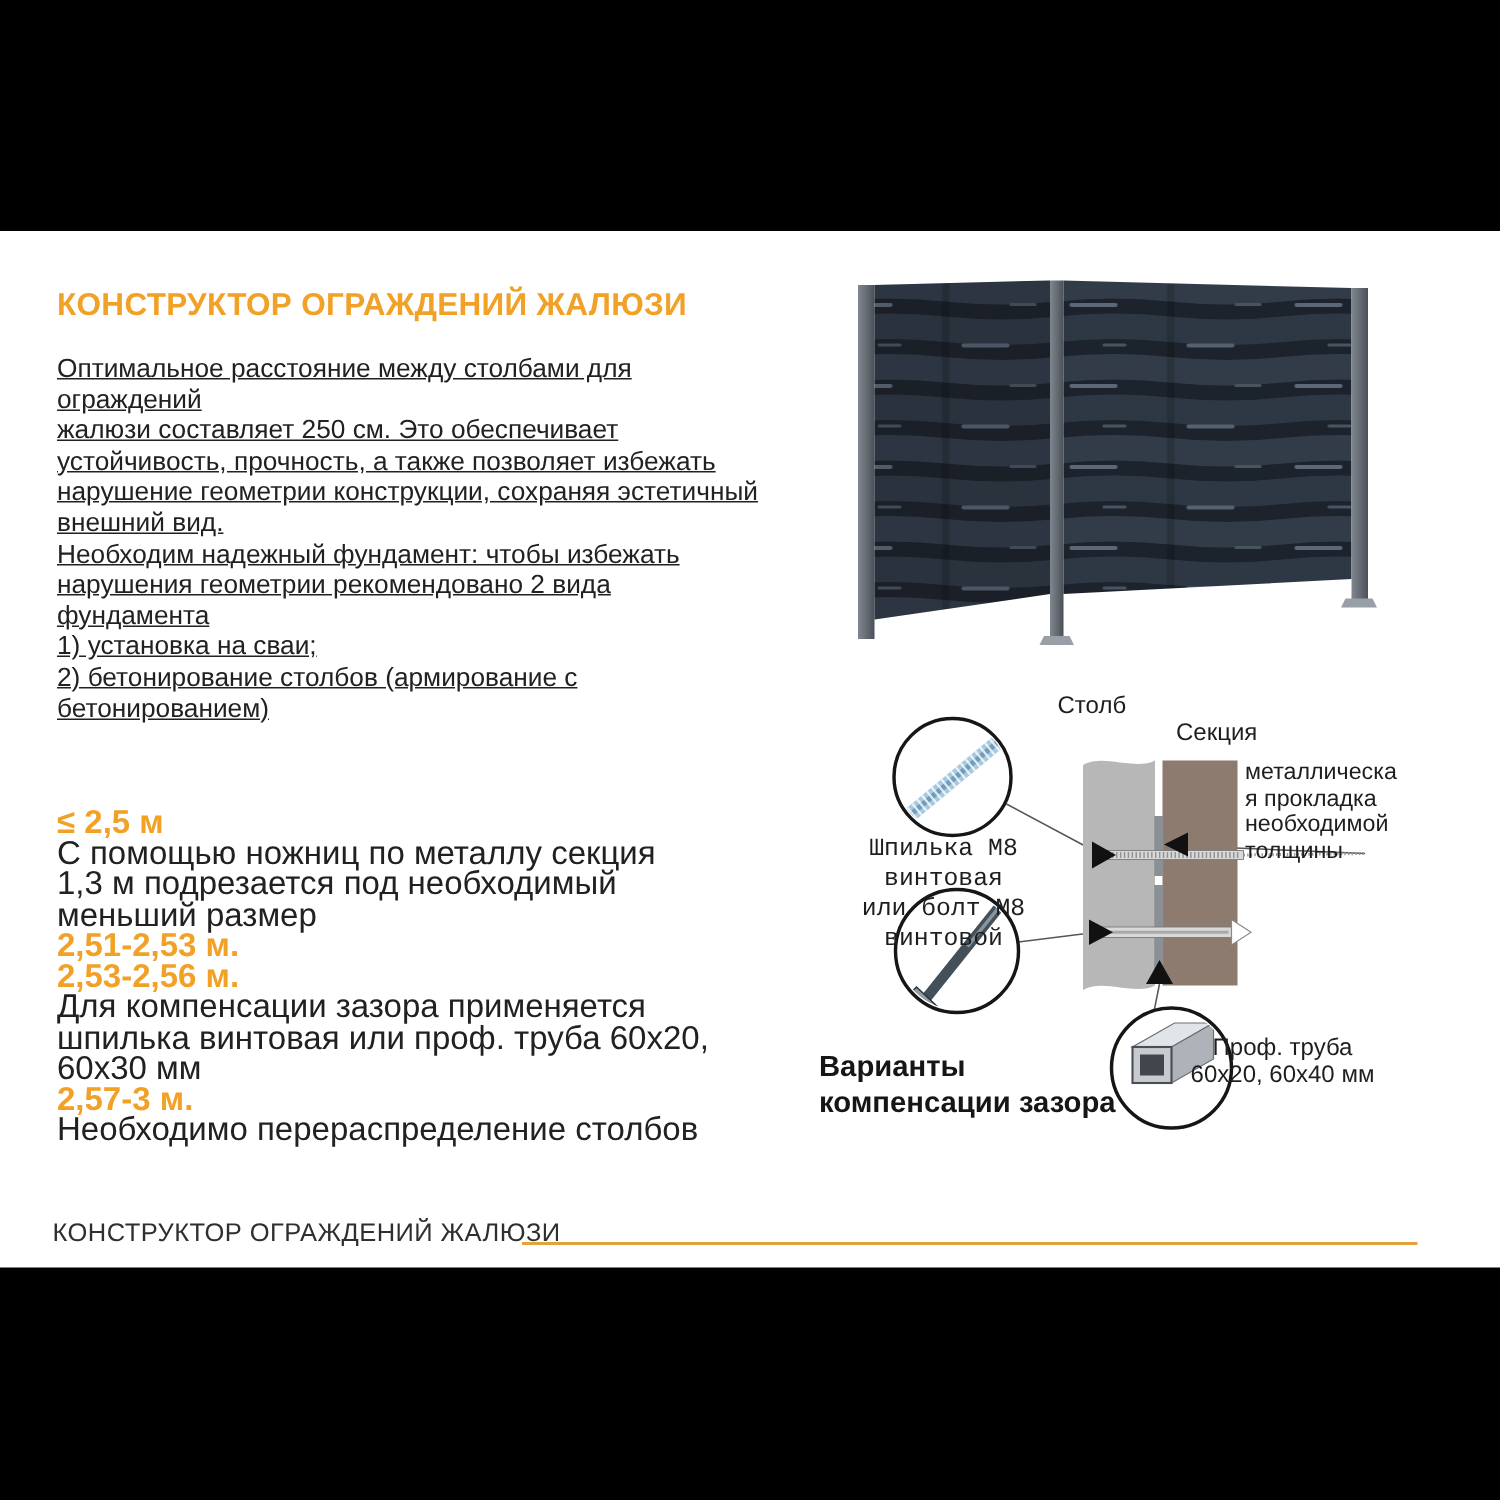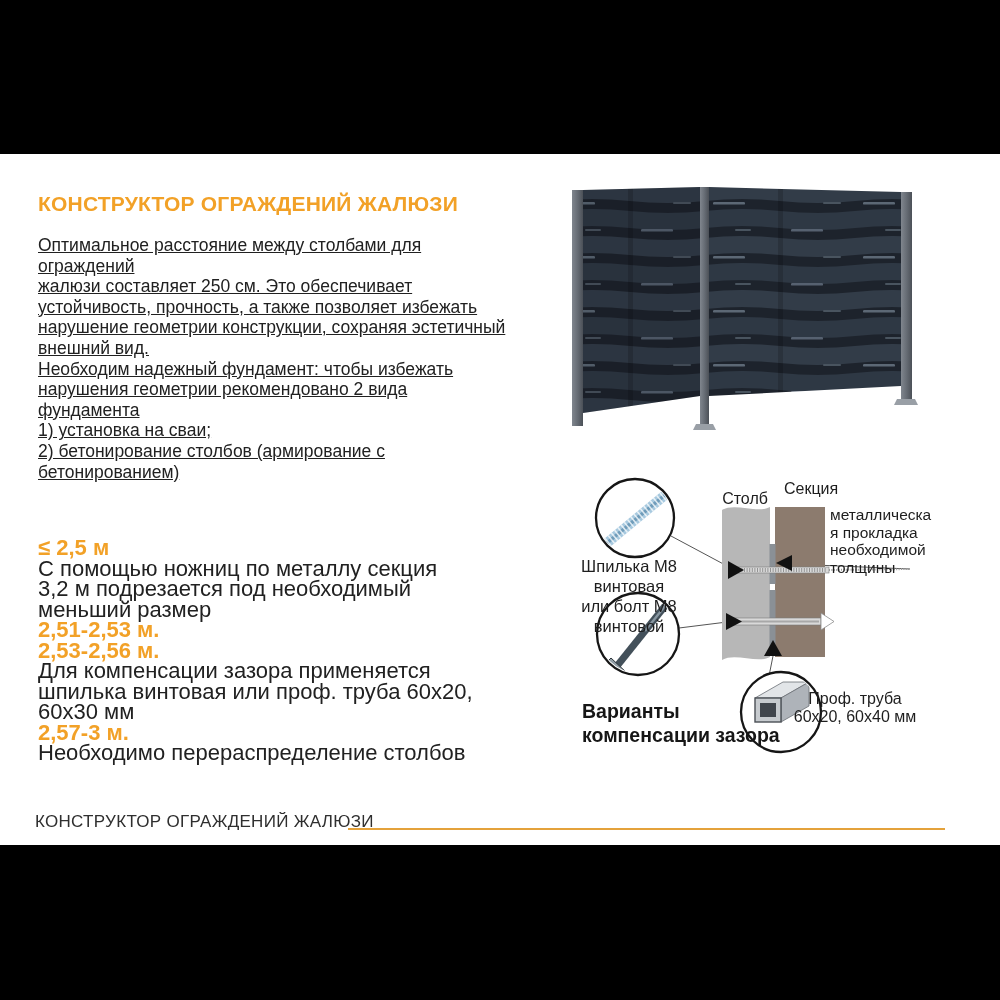--- a/index.html
+++ b/index.html
@@ -31,26 +31,26 @@
            font-size:22px; line-height:20.5px; color:#212121;margin-top:16px; }
   .spec-range { color:#F2A127; font-weight:bold; }
 
   
   .fence-photo { position:absolute; left:555px; top:26px; width:380px; height:265px; }
 
   
   .diagram { position:absolute; left:545px; top:316px; width:455px; height:300px; }
   .diagram svg { position:absolute; left:0; top:0; }
   .dg-label { position:absolute; color:#1e1e1e; font-size:16px; line-height:18px; }
-  .dg-post-label    { left:705px; top:336px; width:80px; text-align:center; }
+  .dg-post-label    { left:705px; top:308px; width:80px; }
   .dg-section-label { left:784px; top:326px; width:80px; text-align:left; }
-  .dg-fastener-label{ left:546px; top:402px; width:166px; text-align:center; font-size:16.5px; line-height:20px; }
+  .dg-fastener-label{ left:546px; top:402px; width:166px; text-align:center; font-size:16.5px; line-height:20px;font-family:Liberation Mono, monospace; }
   .dg-spacer-label  { left:830px; top:352px; width:112px; font-size:15.5px; line-height:17.5px; }
   .dg-tube-label    { left:790px; top:536px; width:130px; text-align:center; font-size:16px; line-height:17.5px; }
-  .dg-variants-label{ left:546px; top:546px; width:200px; font-size:19.5px; line-height:23.5px; font-weight:bold; color:#161616;margin-left:36px; }
+  .dg-variants-label{ left:546px; top:546px; width:200px; font-size:19.5px; line-height:23.5px; font-weight:bold; color:#161616; }
 
   .footer-text {
     position:absolute; left:35px; top:658px;
     font-size:17px; color:#2f2f2f; letter-spacing:.3px;
   }
   .footer-rule {
     position:absolute; left:348px; top:674px; width:597px; height:2px;
     background:#E4A23B;
   }
 </style>
@@ -71,21 +71,21 @@
 Необходим надежный фундамент: чтобы избежать
 нарушения геометрии рекомендовано 2 вида фундамента
 1) установка на сваи;
 2) бетонирование столбов (армирование с
 бетонированием)</div>
 
 
   <div class="specs">
     <div class="spec-range">≤ 2,5 м</div>
     <div class="pre">С помощью ножниц по металлу секция
-3,2 м подрезается под  необходимый
+1,3 м подрезается под  необходимый
 меньший размер</div>
     <div class="spec-range">2,51-2,53 м.</div>
     <div class="spec-range">2,53-2,56 м.</div>
     <div class="pre">Для компенсации зазора применяется
 шпилька винтовая или проф. труба 60х20,
 60х30 мм</div>
     <div class="spec-range">2,57-3 м.</div>
     <div class="pre">Необходимо перераспределение столбов</div>
   </div>
 

